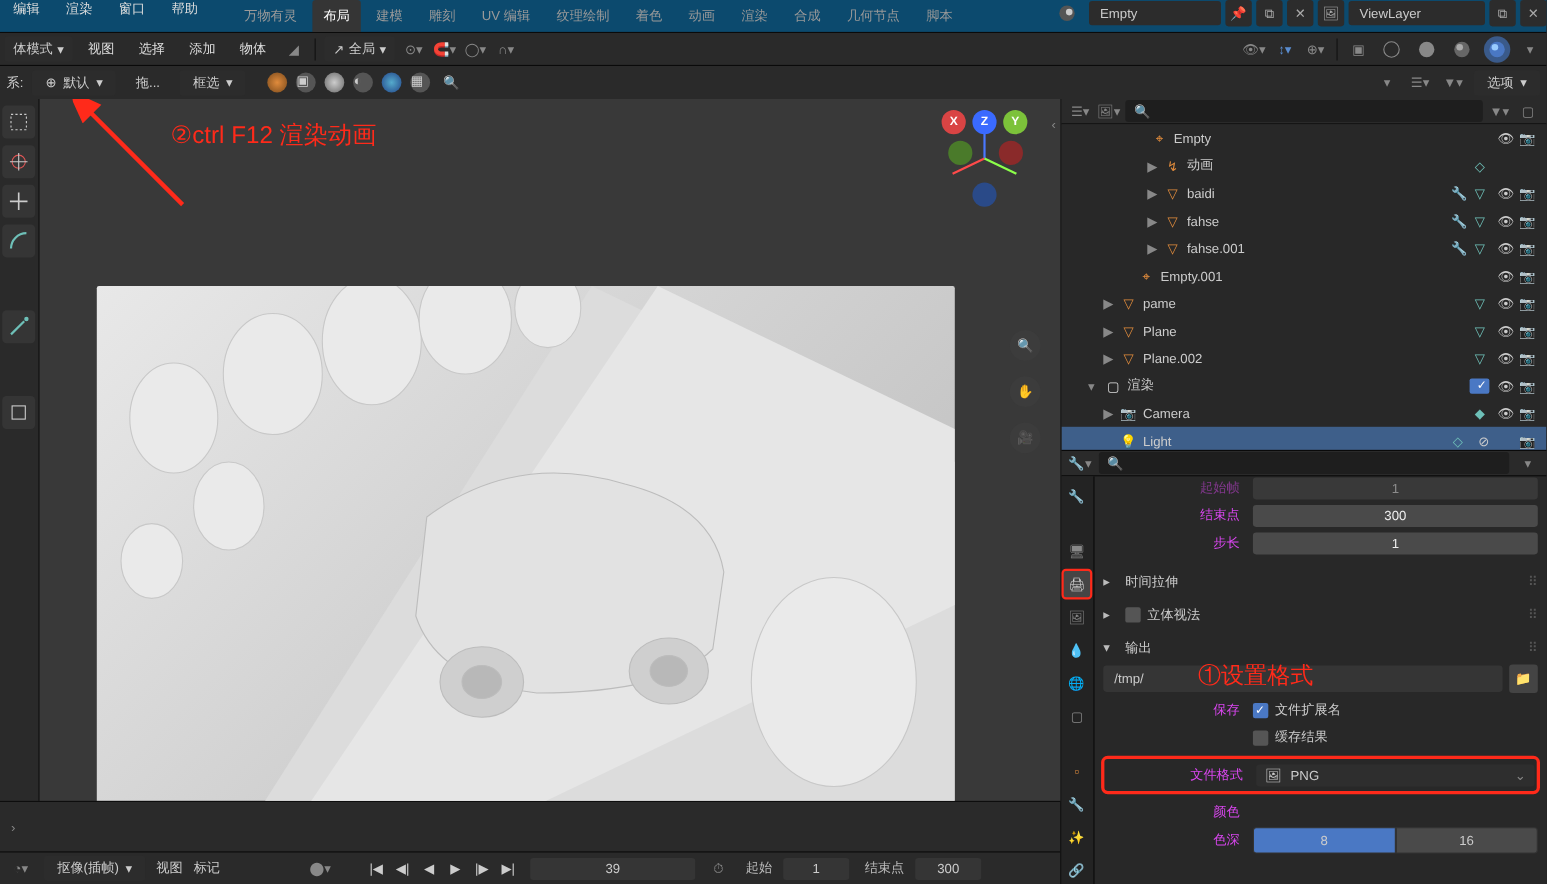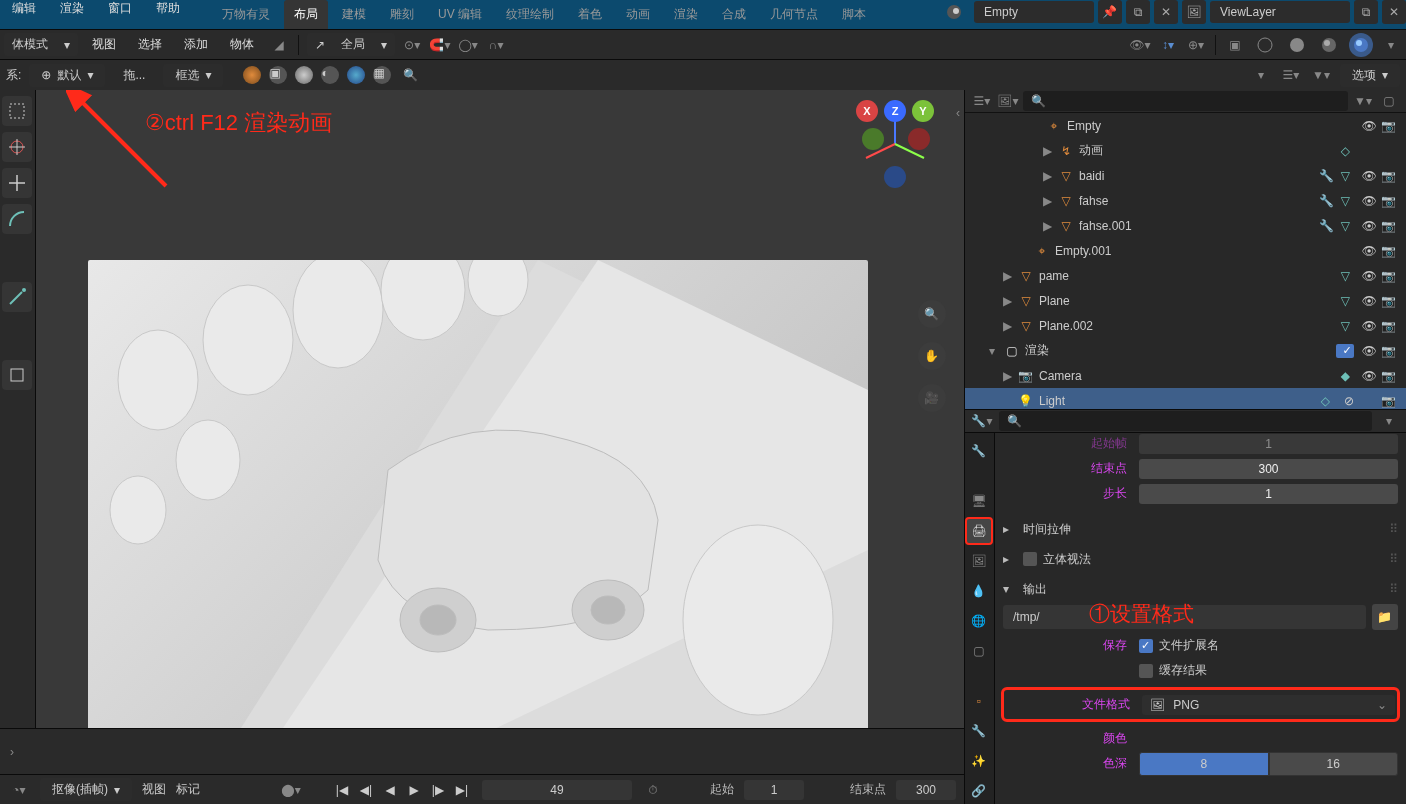--- a/index.html
+++ b/index.html
@@ -11,21 +11,21 @@
     .topbar .workspace { padding: 6px 10px; margin: 0 2px; color: #999; cursor: pointer; }
     .topbar .workspace.active { background: #353535; color: #fff; border-radius: 3px 3px 0 0; }
     .scene-block { margin-left: auto; display: flex; align-items: center; gap: 4px; }
     .scene-field, .layer-field { background: #2c2c2c; padding: 4px 10px; border-radius: 3px; width: 120px; }
     .icon-btn { width: 24px; height: 24px; background: #2c2c2c; border-radius: 3px; display: flex; align-items: center; justify-content: center; cursor: pointer; color: #aaa; }
     .blender-logo { width: 24px; height: 24px; display: flex; align-items: center; justify-content: center; margin: 0 4px; }
 
     
     .toolbar2 { height: 30px; background: #2a2a2a; display: flex; align-items: center; gap: 6px; padding: 0 4px; border-bottom: 1px solid #0a0a0a; }
     .toolbar2 .btn { padding: 4px 8px; cursor: pointer; color: #ddd; }
-    .toolbar2 .dd { background: #2c2c2c; border-radius: 3px; padding: 3px 8px; display: flex; align-items: center; gap: 16px; }
+    .toolbar2 .dd { background: #2c2c2c; border-radius: 3px; padding: 3px 8px; display: flex; align-items: center; gap: 4px; }
     .ic { width: 22px; height: 22px; display: flex; align-items: center; justify-content: center; color: #888; cursor: pointer; }
     .ic.active { color: #5a8dd0; }
     .tool-sep { width: 1px; height: 20px; background: #111; margin: 0 2px; }
     .shade-ic { width: 24px; height: 24px; border-radius: 12px; display: flex; align-items: center; justify-content: center; margin: 0 1px; cursor: pointer; }
     .shade-ic.active { background: #3a5a8a; }
 
     
     .toolbar3 { height: 30px; background: #2a2a2a; display: flex; align-items: center; gap: 8px; padding: 0 6px; }
     .toolbar3 .t3-item { padding: 4px 10px; cursor: pointer; }
     .pill { background: #2c2c2c; border-radius: 3px; padding: 3px 12px; display: flex; align-items: center; gap: 6px; }
@@ -55,21 +55,21 @@
 
     
     .vp-footer { height: 46px; background: #2a2a2a; display: flex; align-items: center; padding: 0 10px; gap: 8px; border-top: 1px solid #0a0a0a; }
     .dl-box { background: #353535; padding: 6px 14px; border-radius: 3px; width: 190px; }
 
     
     .timeline { height: 30px; background: #2a2a2a; display: flex; align-items: center; gap: 10px; padding: 0 8px; border-top: 1px solid #0a0a0a; }
     .play-controls { display: flex; gap: 4px; align-items: center; margin-left: 20px; }
     .pc { width: 20px; height: 20px; display: flex; align-items: center; justify-content: center; color: #ccc; cursor: pointer; }
     .frame-field { background: #353535; padding: 3px 18px; border-radius: 3px; text-align: center; width: 150px; }
-    .fr-lbl { color: #bbb; margin-left: 36px; }
+    .fr-lbl { color: #bbb; margin-left: 4px; }
 
     
     .outliner-head { height: 30px; background: #2a2a2a; display: flex; align-items: center; gap: 4px; padding: 0 6px; border-bottom: 1px solid #111; }
     .outliner-head .search { flex: 1; background: #1e1e1e; border-radius: 3px; padding: 3px 8px; display: flex; align-items: center; gap: 6px; }
     .outliner { flex: 0 0 296px; overflow: hidden; background: #282828; }
     .ol-row { display: flex; align-items: center; height: 25px; padding: 0 8px 0 0; cursor: pointer; }
     .ol-row.selected { background: #3e5f8a; }
     .ol-indent { display: inline-block; }
     .ol-tri { width: 14px; color: #888; }
     .ol-ic { width: 18px; text-align: center; margin-right: 4px; }
@@ -143,21 +143,21 @@
       <svg width="18" height="18" viewBox="0 0 18 18">
           <circle cx="9" cy="9" r="7" fill="#555"></circle>
           <circle cx="11" cy="8" r="3" fill="#ccc"></circle>
         </svg>
     </div>
     <div class="scene-field">Empty</div>
     <div class="icon-btn">📌</div>
     <div class="icon-btn">⧉</div>
     <div class="icon-btn">✕</div>
     <div class="icon-btn">🖼</div>
-    <div class="layer-field" style="width:140px">ViewLayer</div>
+    <div class="layer-field" style="width:124px">ViewLayer</div>
     <div class="icon-btn">⧉</div>
     <div class="icon-btn">✕</div>
   </div>
 </div>
 
 <div class="toolbar2">
   <div class="dd">
       <span>体模式</span>
       <span>▾</span>
     </div>
@@ -281,21 +281,21 @@
       <div class="viewport">
 
         <svg class="arrow-svg" style="left:30px;top:-4px" width="120" height="120">
           <defs>
               <marker id="ah" markerWidth="10" markerHeight="10" refX="2" refY="3" orient="auto">
                 <path d="M0,0 L0,6 L8,3 z" fill="#ff2a1a"></path>
               </marker>
             </defs>
           <line x1="100" y1="100" x2="12" y2="12" stroke="#ff2a1a" stroke-width="4" marker-end="url(#ah)"></line>
         </svg>
-        <div class="anno-red" style="left:109px;top:18px">②ctrl F12 渲染动画</div>
+        <div class="anno-red" style="left:119px;top:18px">②ctrl F12 渲染动画</div>
 
         <div class="scene-canvas">
           <svg width="780" height="520" viewBox="0 0 780 520">
 
             <polygon points="450,0 780,160 780,520 120,520" fill="#dcdcdc"></polygon>
             <polygon points="510,0 780,130 780,290 300,520 160,520" fill="#e6e6e6"></polygon>
 
             <g fill="#eaeaea" stroke="#c8c8c8">
               <ellipse cx="70" cy="120" rx="40" ry="50"></ellipse>
               <ellipse cx="160" cy="80" rx="45" ry="55"></ellipse>
@@ -355,21 +355,21 @@
       <div style="flex:0 0 60px"></div>
       <div class="ic">⬤▾</div>
       <div class="play-controls">
         <div class="pc">|◀</div>
         <div class="pc">◀|</div>
         <div class="pc">◀</div>
         <div class="pc">▶</div>
         <div class="pc">|▶</div>
         <div class="pc">▶|</div>
       </div>
-      <div class="frame-field">49</div>
+      <div class="frame-field">39</div>
       <div class="ic">⏱</div>
       <div class="fr-lbl">起始</div>
       <div class="frame-field" style="width:60px">1</div>
       <div class="fr-lbl">结束点</div>
       <div class="frame-field" style="width:60px">300</div>
     </div>
   </div>
 
   <div class="right-area">
 

